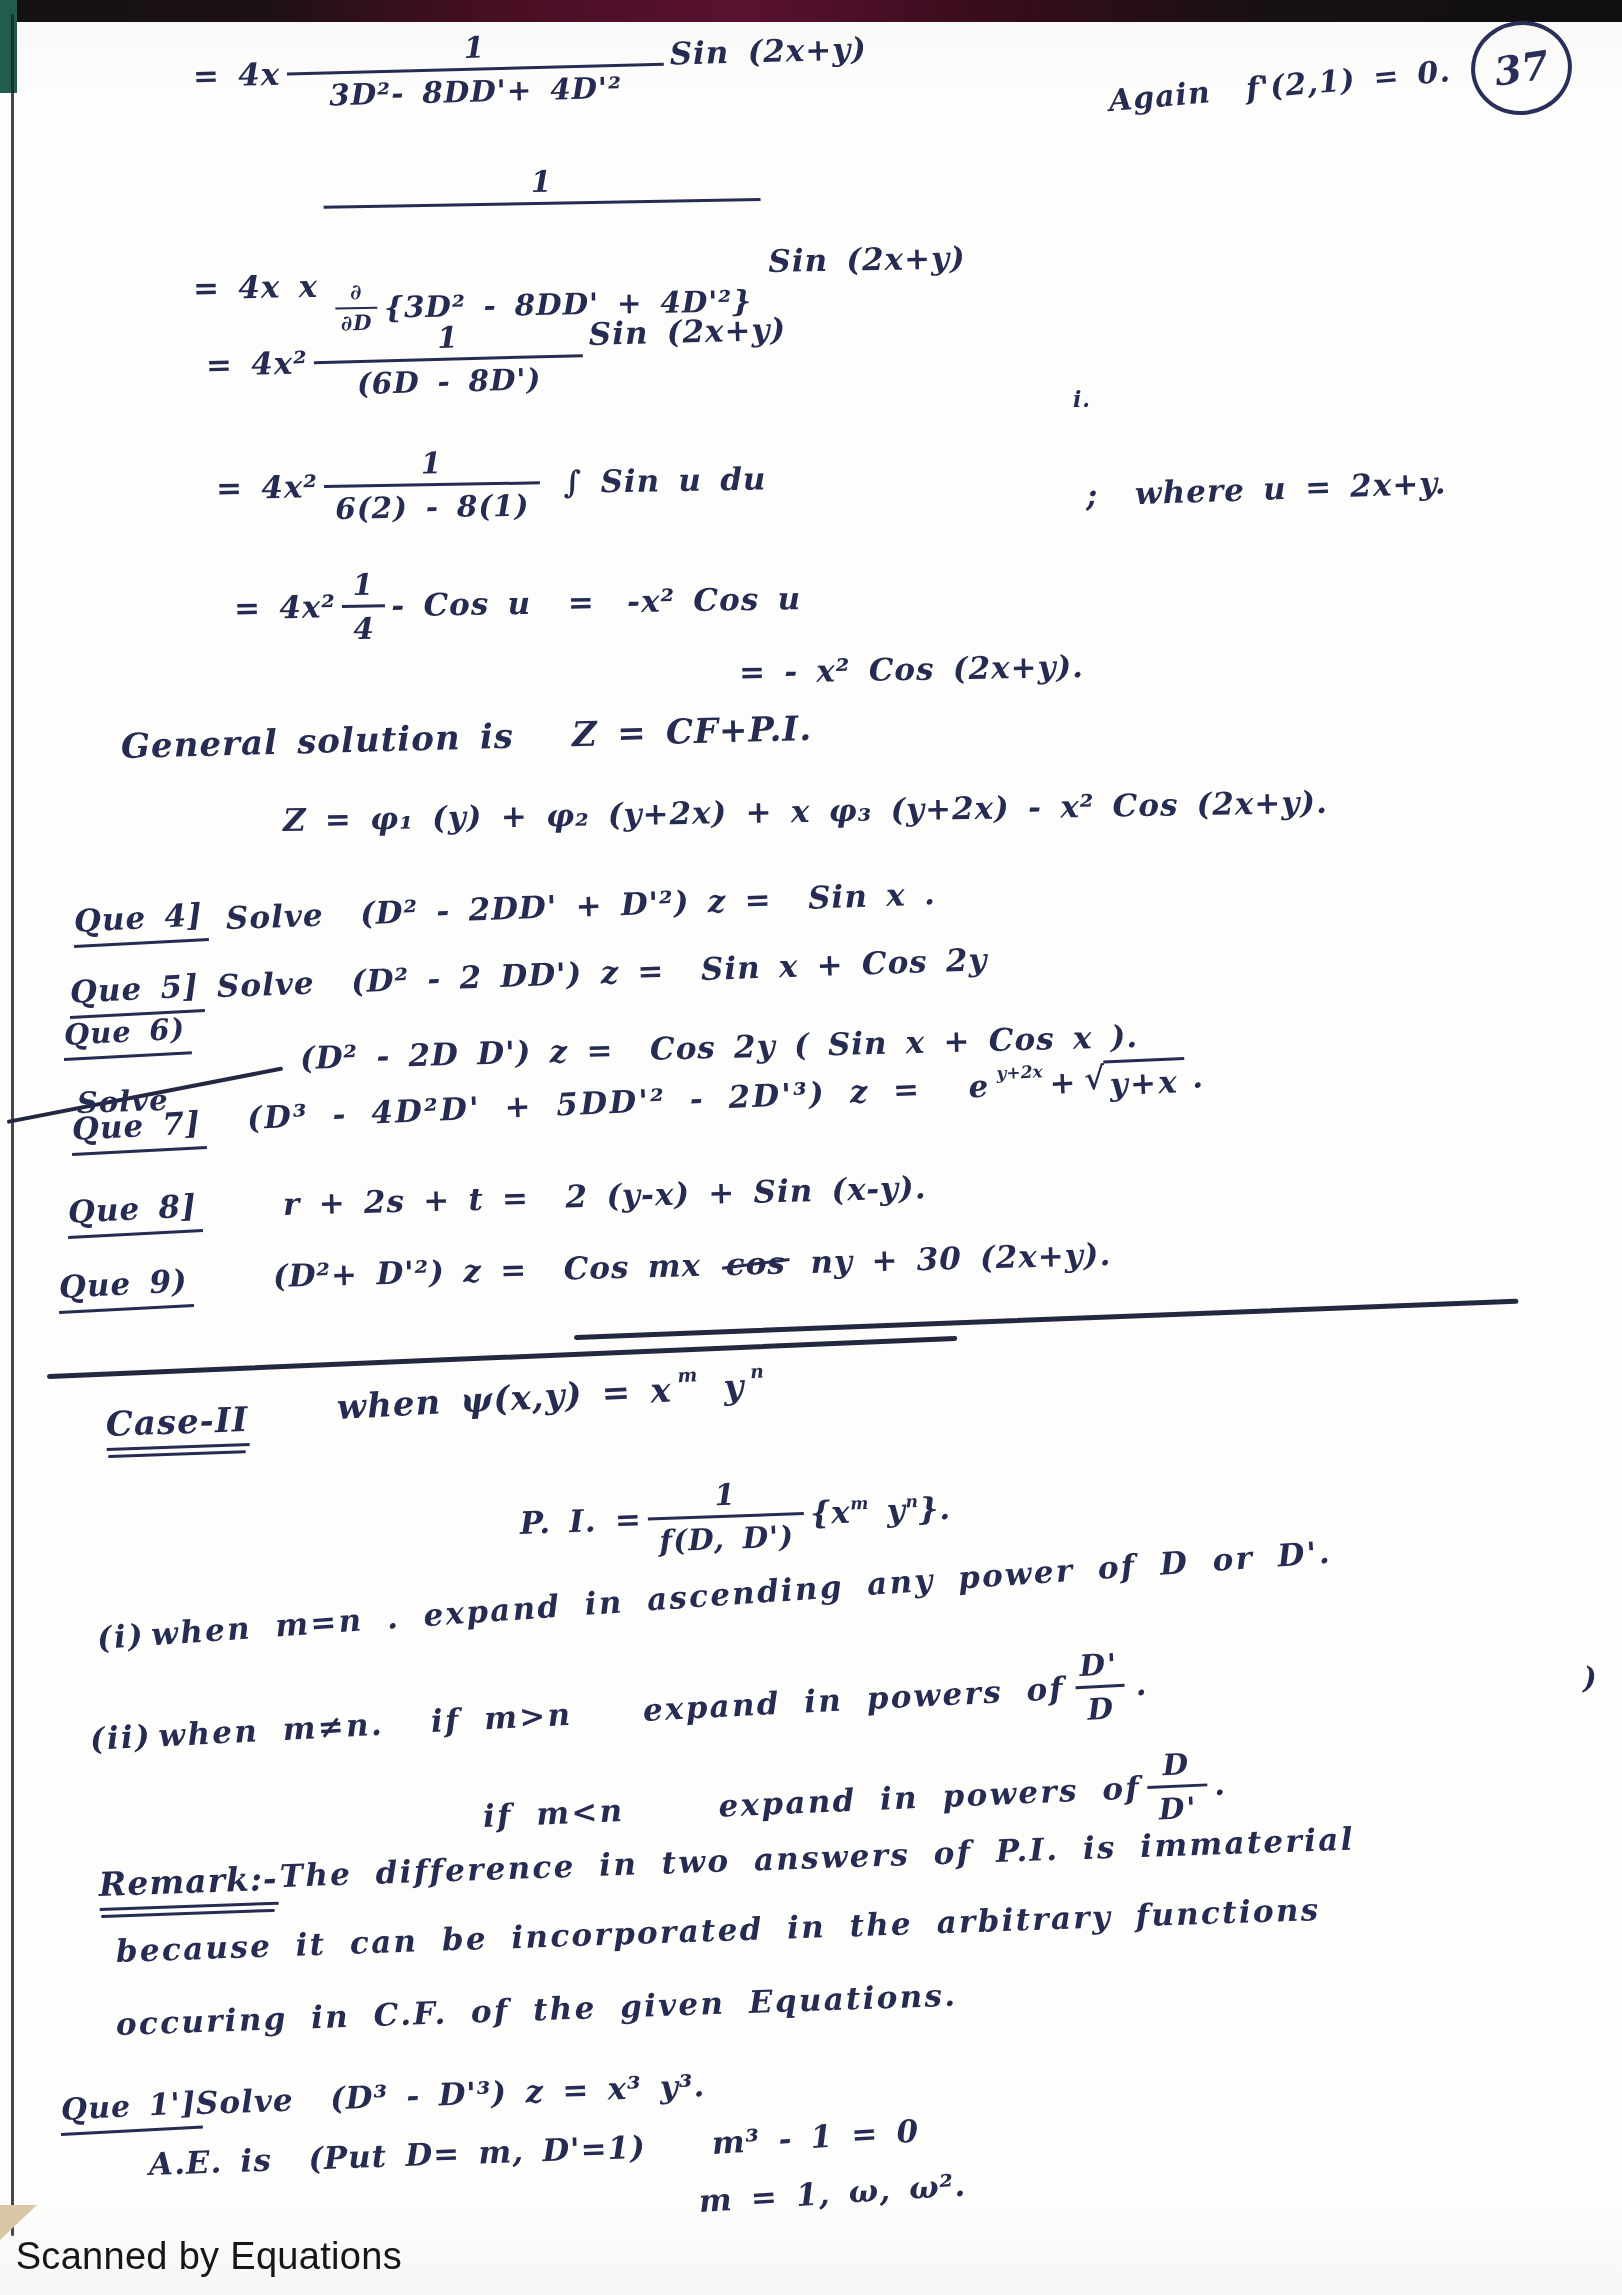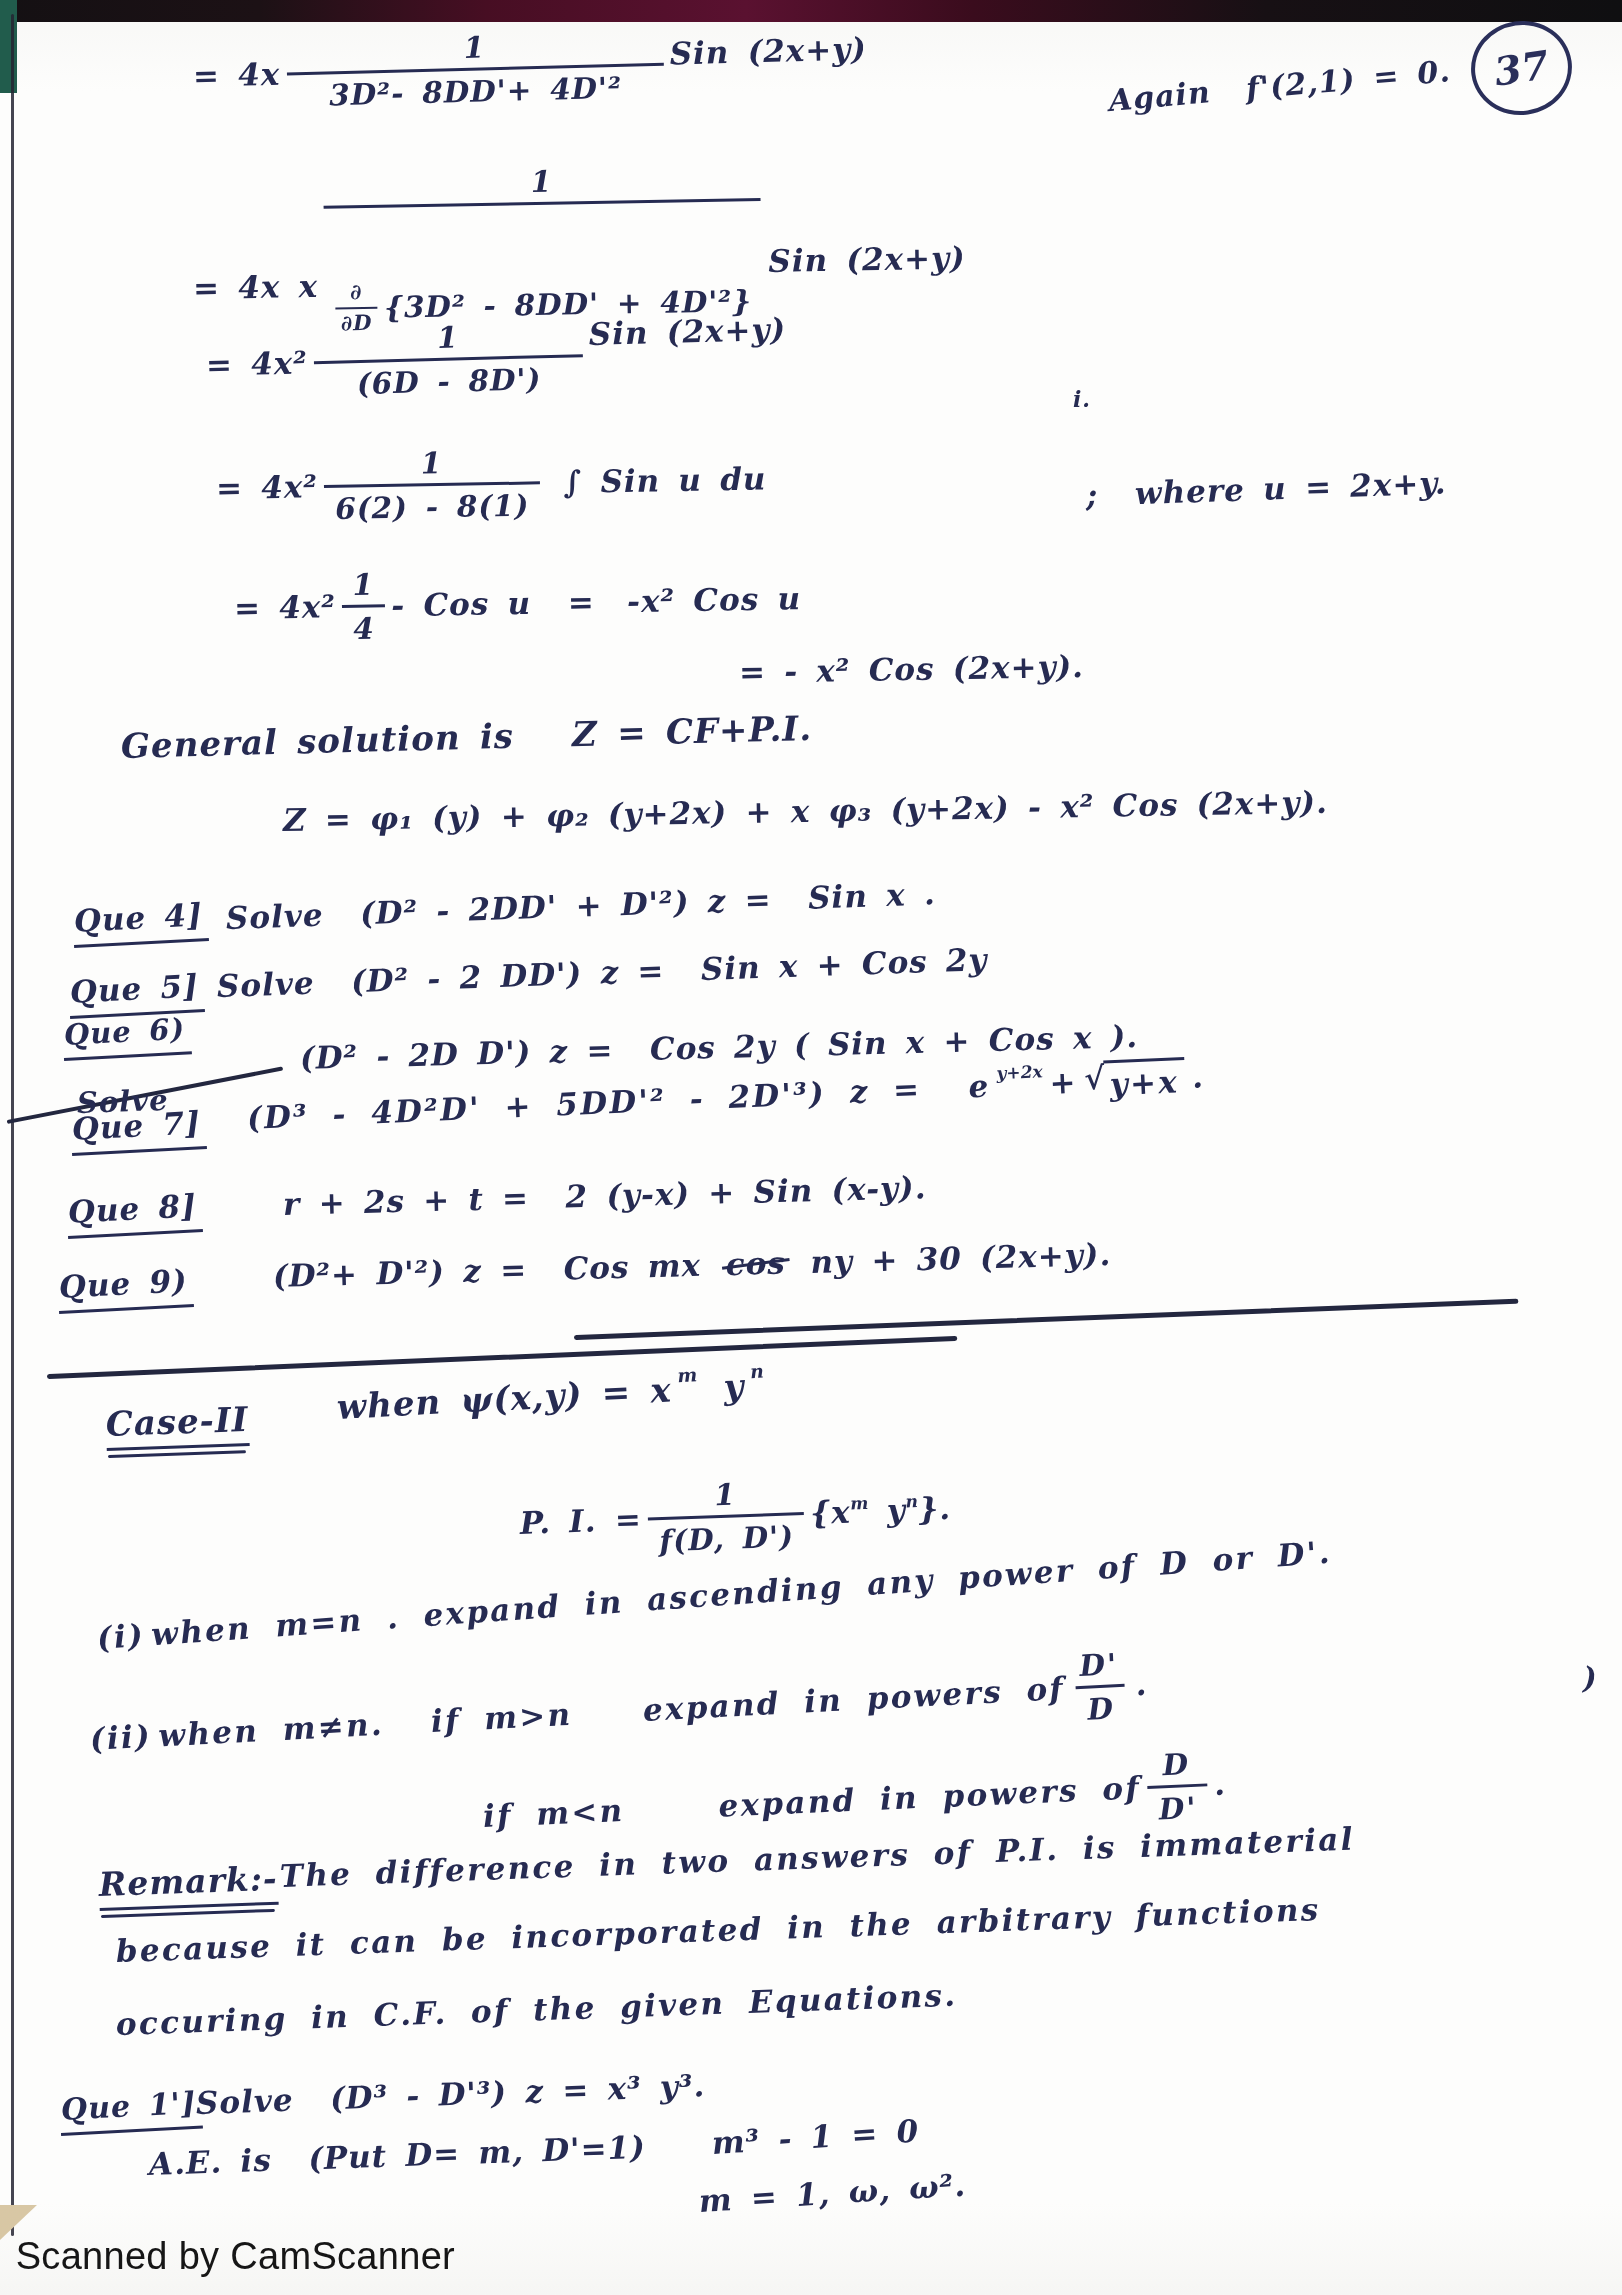--- a/index.html
+++ b/index.html
@@ -251,17 +251,17 @@
   </div>
   <div class="line" style="left:699px;top:2184px;transform:rotate(-3.5deg);">
     <span>m = 1, ω, ω².</span>
   </div>
 
   <div class="line" style="left:1583px;top:1662px;font-size:29px;">
     <span>)</span>
   </div>
 
   <div class="footer">
-    <span>Scanned by CamScanner</span>
+    <span>Scanned by Equations</span>
   </div>
 
 </div>
 
 
 </body></html>

